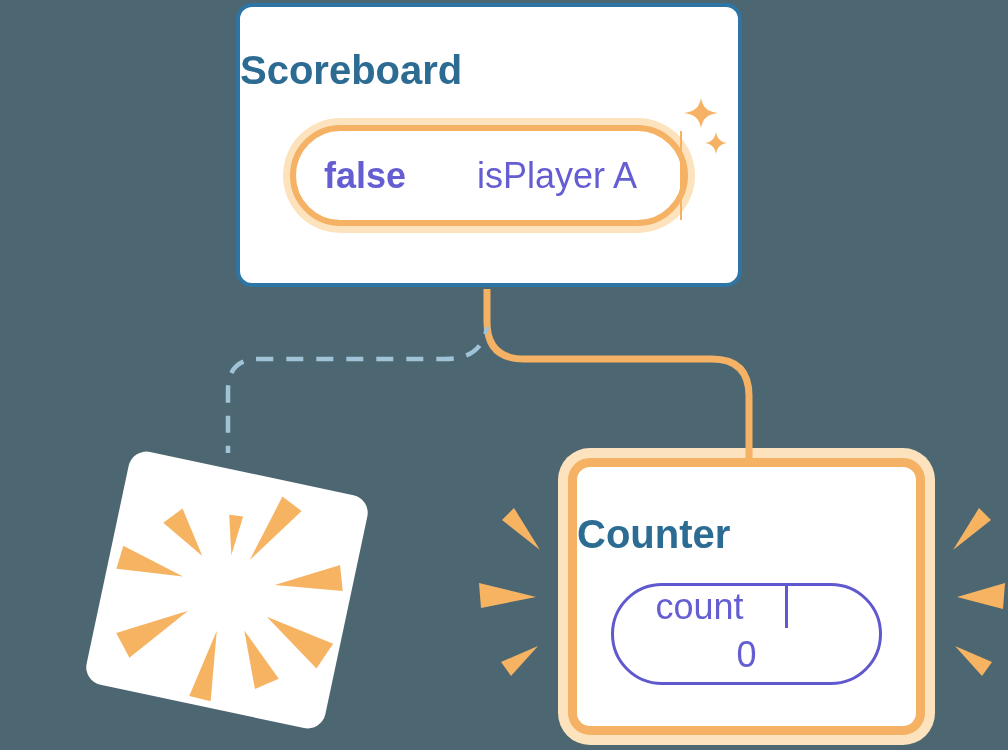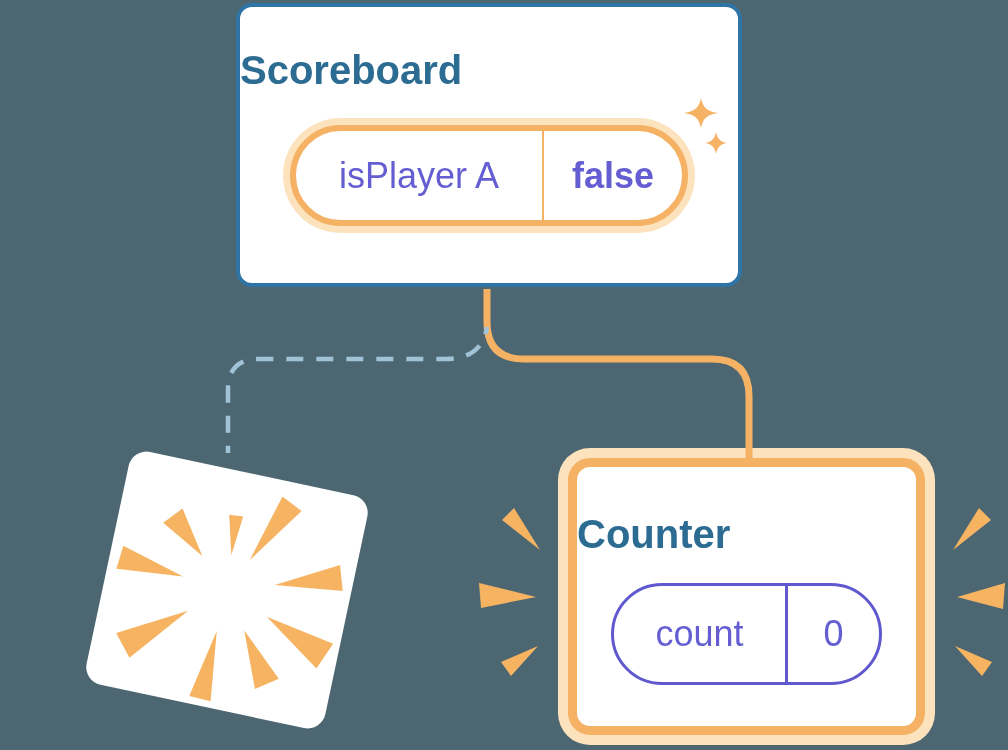--- a/index.html
+++ b/index.html
@@ -37,38 +37,39 @@
   
   .counter {
     left:568px; top:458px; width:357px; height:277px;
     border:9px solid #F5B164; border-radius:22px;
     box-shadow:0 0 0 10px #FCE3BD;
   }
   .counter .card-title { margin-top:45px; }
   .pill-purple {
     left:34px; top:116px; width:271px; height:102px;
     border:3px solid #5F58CE;
+    flex-direction:column;
   }
   .pill-purple .seg-left { width:171px; border-right:3px solid #5F58CE; }
   .pill-purple .seg-right { flex:1; }
   .overlay {
     position:absolute; left:0; top:0; width:1008px; height:750px;
     pointer-events:none;
   }
 </style>
 </head>
 <body>
 
 <div class="stage">
 
   <div class="card scoreboard">
     <div class="card-title">Scoreboard</div>
     <div class="pill pill-orange">
+      <div class="seg seg-right">false</div>
       <div class="seg seg-left">isPlayer A</div>
-      <div class="seg seg-right">false</div>
     </div>
   </div>
 
   <div class="card counter">
     <div class="card-title">Counter</div>
     <div class="pill pill-purple">
       <div class="seg seg-left">count</div>
       <div class="seg seg-right">0</div>
     </div>
   </div>

